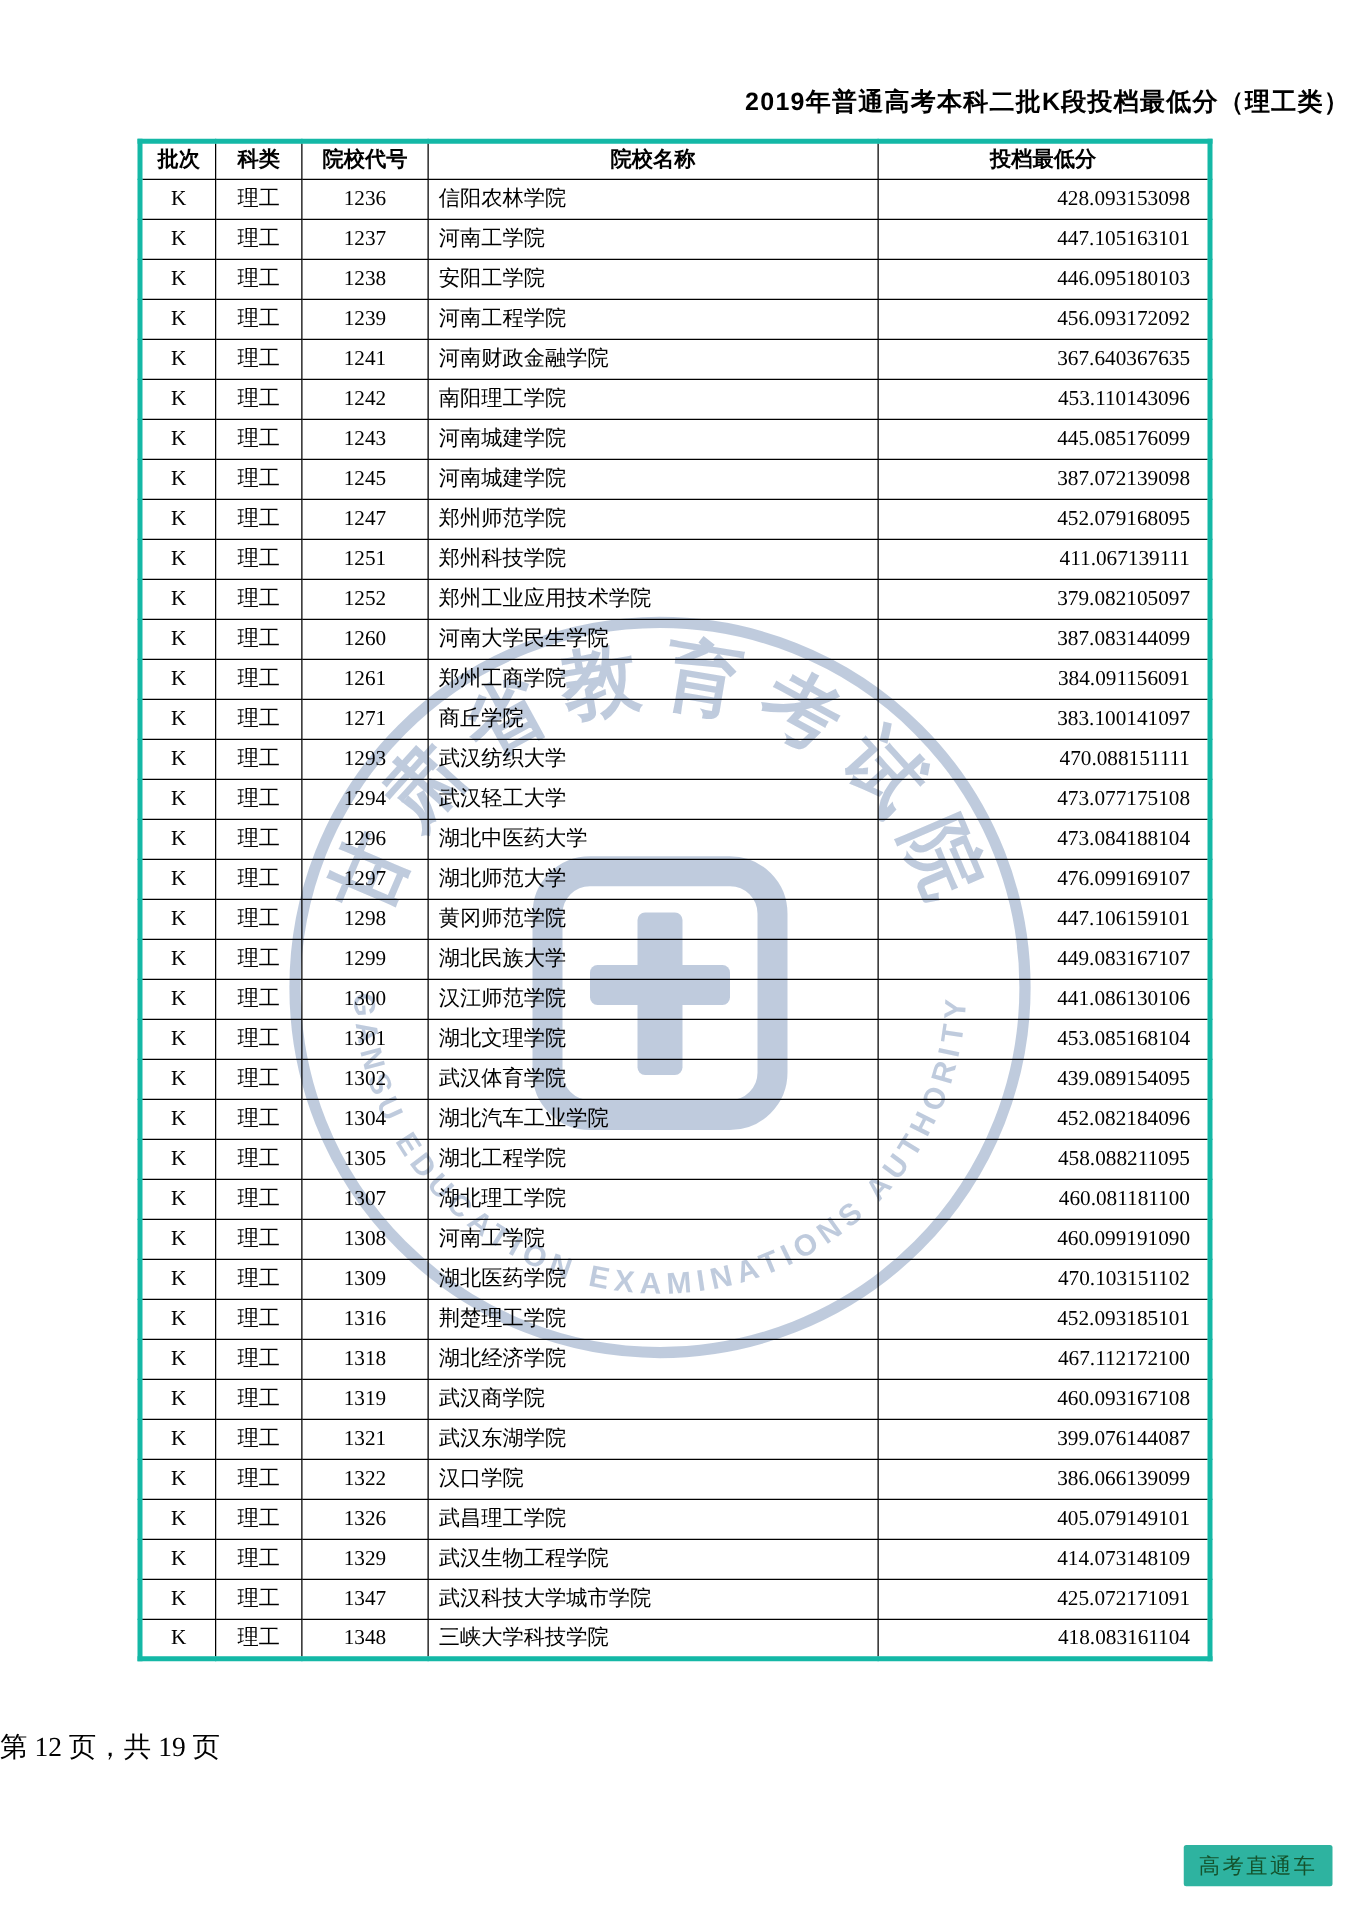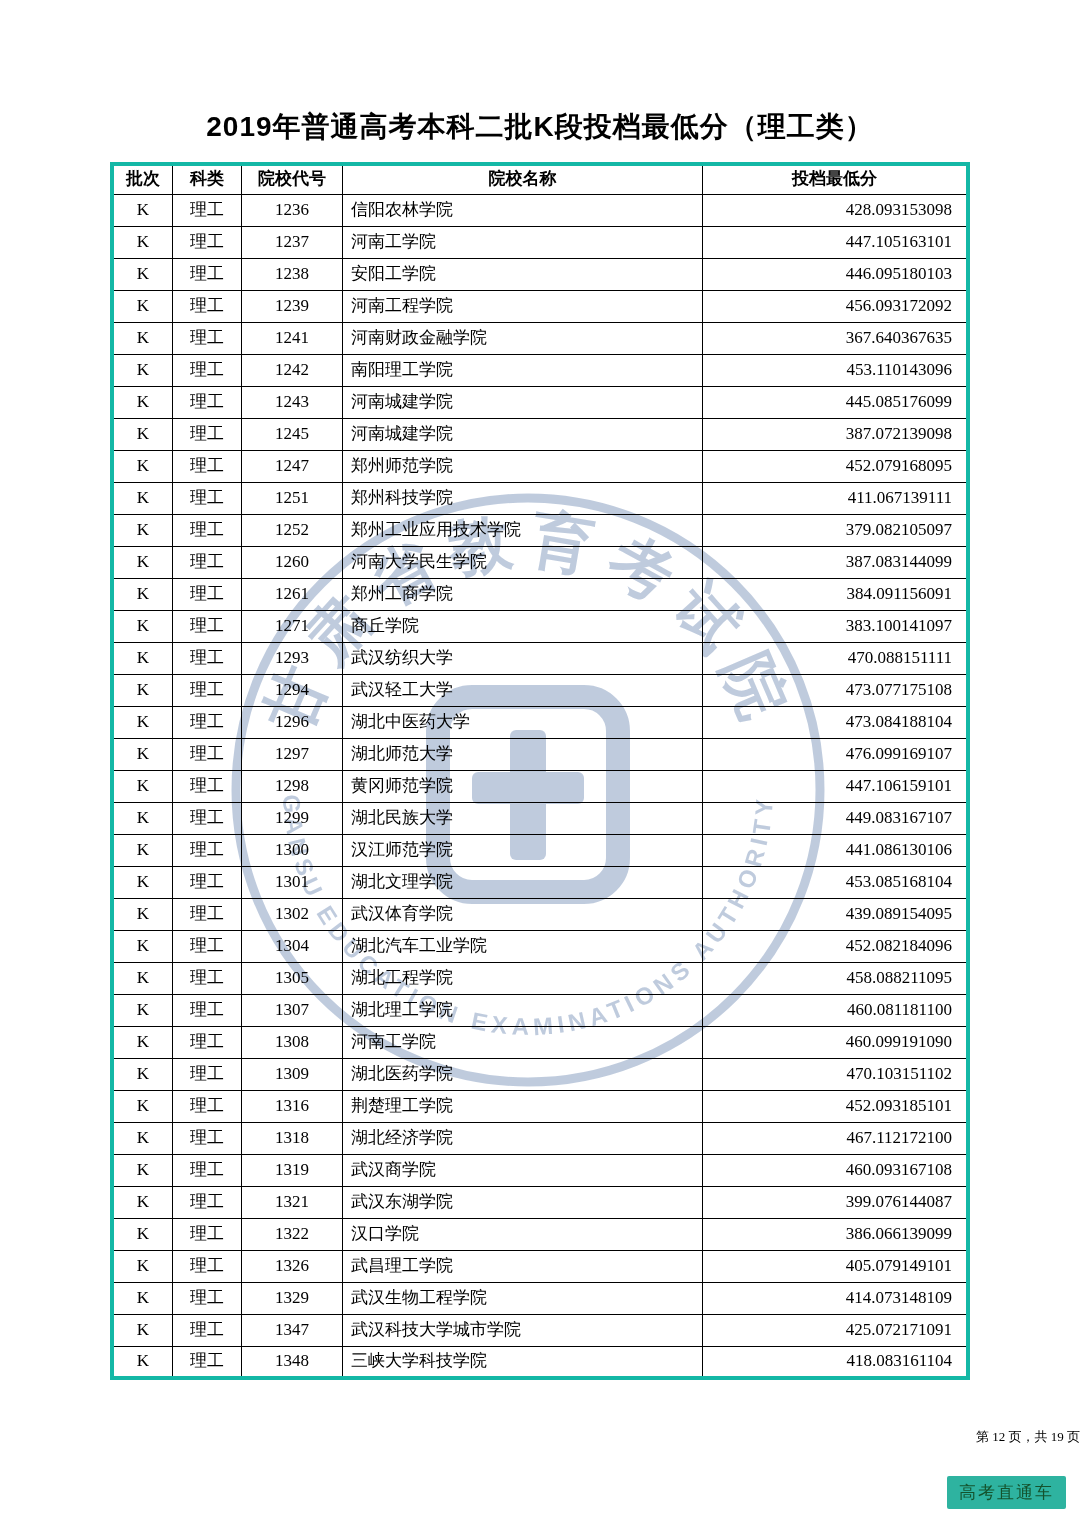--- a/index.html
+++ b/index.html
@@ -18,26 +18,26 @@
     top: 472px;
     width: 600px;
     height: 630px;
     z-index: 1;
     opacity: 0.85;
     pointer-events: none;
   }
   .page-title {
     position: relative;
     z-index: 2;
-    padding-top: 108px;
+    padding-top: 68px;
     margin-bottom: 12px;
-    text-align: center;
+    text-align: right;
     font-family: "Liberation Sans", sans-serif;
     font-weight: 700;
-    font-size: 28px;
+    font-size: 20px;
     letter-spacing: 1px;
   }
   table.scores {
     position: relative;
     z-index: 2;
     width: 860px;
     margin: 16px auto;
     border-collapse: collapse;
     border: 4px solid #14b8a6;
     background: transparent;
@@ -55,24 +55,24 @@
     font-weight: 700;
     text-align: center;
     font-size: 17px;
   }
   td.col-0, td.col-1, td.col-2 { text-align: center; }
   td.col-3 { text-align: left; padding-left: 8px; }
   td.col-4 { text-align: right; padding-right: 14px; font-family: "Liberation Serif", serif; }
   .page-footer {
     position: absolute;
     left: 0;
-    top: 1428px;
+    top: 1383px;
     width: 100%;
-    text-align: right;
-    font-size: 13px;
+    text-align: left;
+    font-size: 22px;
     z-index: 2;
   }
   .brand-badge {
     position: absolute;
     right: 14px;
     bottom: 18px;
     z-index: 3;
     color: #14532d;
     font-family: "Liberation Sans", sans-serif;
     font-size: 17px;

